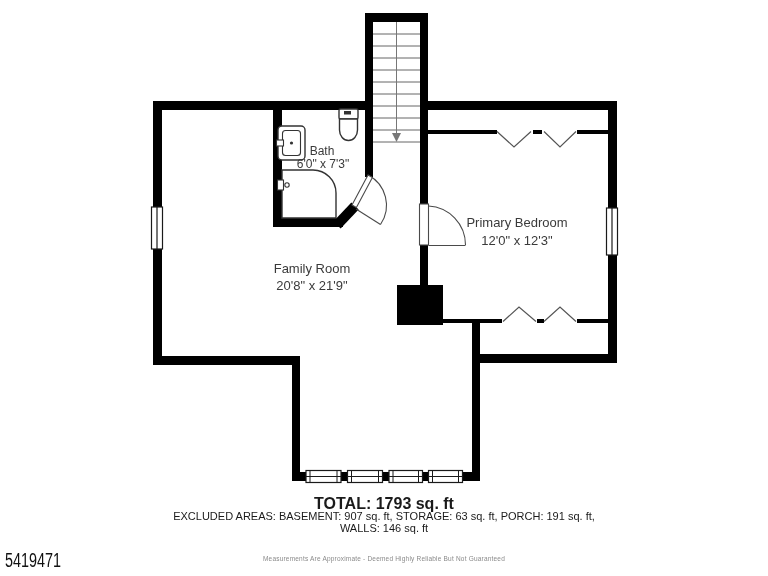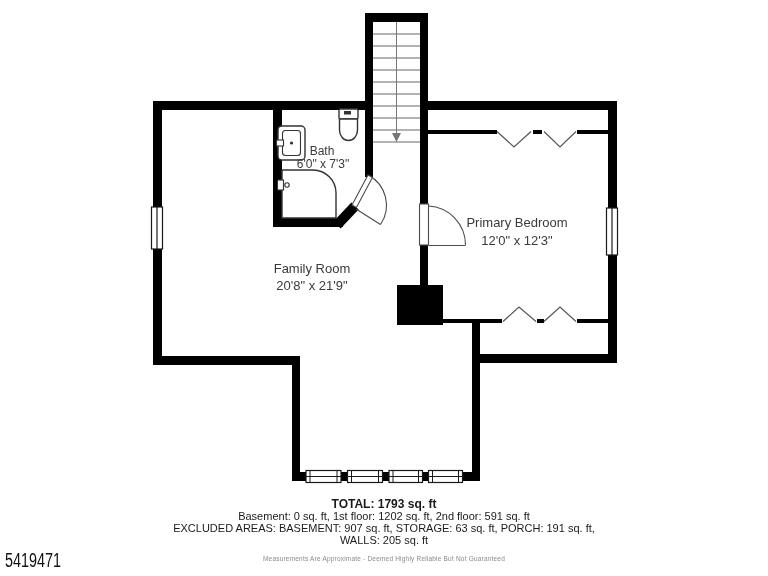--- a/index.html
+++ b/index.html
@@ -17,21 +17,21 @@
     font-family:"Liberation Sans", sans-serif;
   }
   .summary{
     position:absolute;
     left:0;top:498px;width:768px;
     text-align:center;
     color:#1a1a1a;
     font-size:11px;
     line-height:12px;
   }
-  .summary .total{font-weight:bold;font-size:12px;}
+  .summary .total{font-weight:bold;font-size:16px;}
   .disclaimer{
     position:absolute;
     left:0;top:555px;width:768px;
     text-align:center;
     color:#8a8a8a;
     font-size:6.5px;
     letter-spacing:.2px;
   }
   .listing-id{
     position:absolute;
@@ -194,22 +194,21 @@
       <text class="room-label" x="312" y="273" font-size="13">Family Room</text>
       <text class="room-label" x="312" y="290" font-size="13">20'8" x 21'9"</text>
 
       <text class="room-label" x="517" y="227" font-size="13">Primary Bedroom</text>
       <text class="room-label" x="517" y="245" font-size="13">12'0" x 12'3"</text>
     </g>
   </svg>
 
   <div class="summary">
     <div class="total">TOTAL: 1793 sq. ft</div>
-    <div>Basement: 0 sq. ft, 1st floor: 1202 sq. ft, 2nd floor: 591 sq. ft</div>
     <div>EXCLUDED AREAS: BASEMENT: 907 sq. ft, STORAGE: 63 sq. ft, PORCH: 191 sq. ft,</div>
-    <div>WALLS: 205 sq. ft</div>
+    <div>WALLS: 146 sq. ft</div>
   </div>
 
   <div class="disclaimer">Measurements Are Approximate - Deemed Highly Reliable But Not Guaranteed</div>
 
   <div class="listing-id">5419471</div>
 
 </div>
 
 </body></html>

